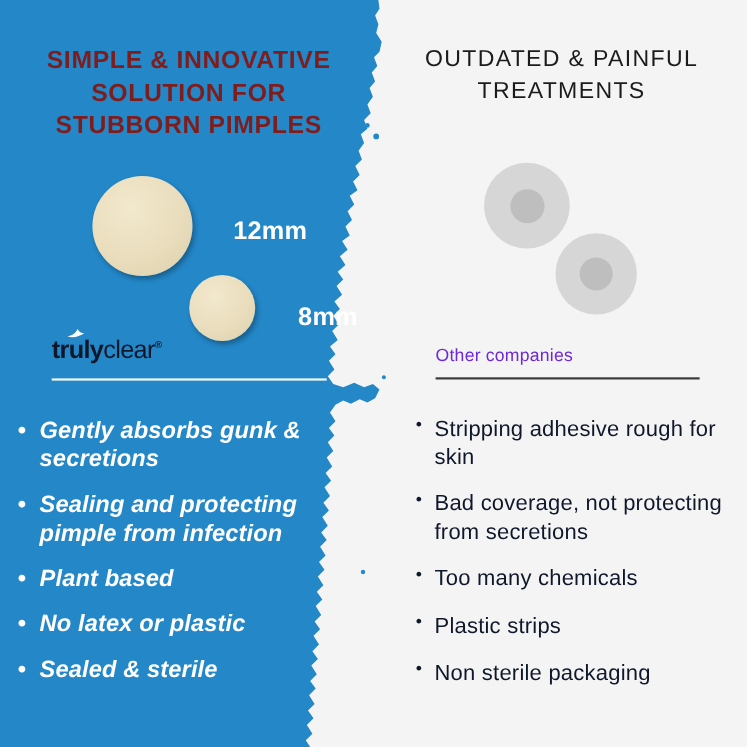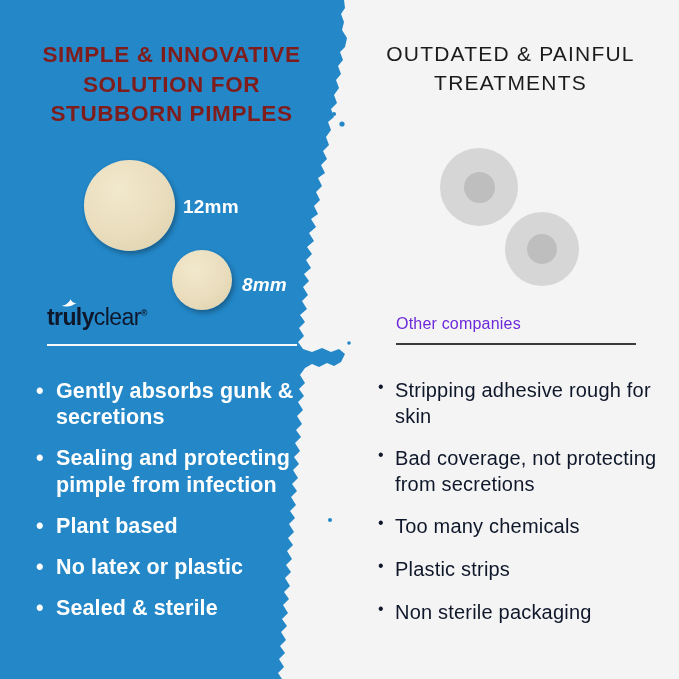--- a/index.html
+++ b/index.html
@@ -54,26 +54,27 @@
     background:
       radial-gradient(circle at 38% 32%, #F2E8CC 0%, #E9DDBD 55%, #DCCFAA 100%);
     box-shadow: 2px 3px 5px rgba(0,0,0,0.30);
   }
   .patch-lg { left: 84px; top: 160px; width: 91px; height: 91px; }
   .patch-sm { left: 172px; top: 250px; width: 60px; height: 60px; }
 
   .size-label {
     position: absolute;
     color: #ffffff;
-    font-size: 19px;
+    font-size: 23px;
     font-weight: 600;
     letter-spacing: 0.2px;
+    margin-left: 29px;
   }
   .size-12 { left: 183px; top: 196px; }
-  .size-8  { left: 242px; top: 274px; font-style: italic; }
+  .size-8  { left: 242px; top: 274px; }
 
   
   .logo-wrap {
     position: absolute;
     left: 47px; top: 306px;
     width: 250px;
     height: 46px;
   }
   .logo-mark {
     position: relative;
@@ -99,25 +100,25 @@
     position: absolute;
     left: 0; top: 38px;
     width: 250px;
     height: 1.5px;
     background: #ffffff;
     opacity: 0.95;
   }
 
   .bullets {
     position: absolute;
-    left: 36px;
+    left: 16px;
     top: 378px;
     width: 310px;
     list-style: none;
-    margin: 0; padding: 0;
+    margin: 0; padding: 0; font-style: italic;
   }
   .bullets li {
     position: relative;
     color: #ffffff;
     font-size: 21.5px;
     font-weight: bold;
     line-height: 1.22;
     padding-left: 20px;
     margin-bottom: 15px;
     letter-spacing: 0.1px;

